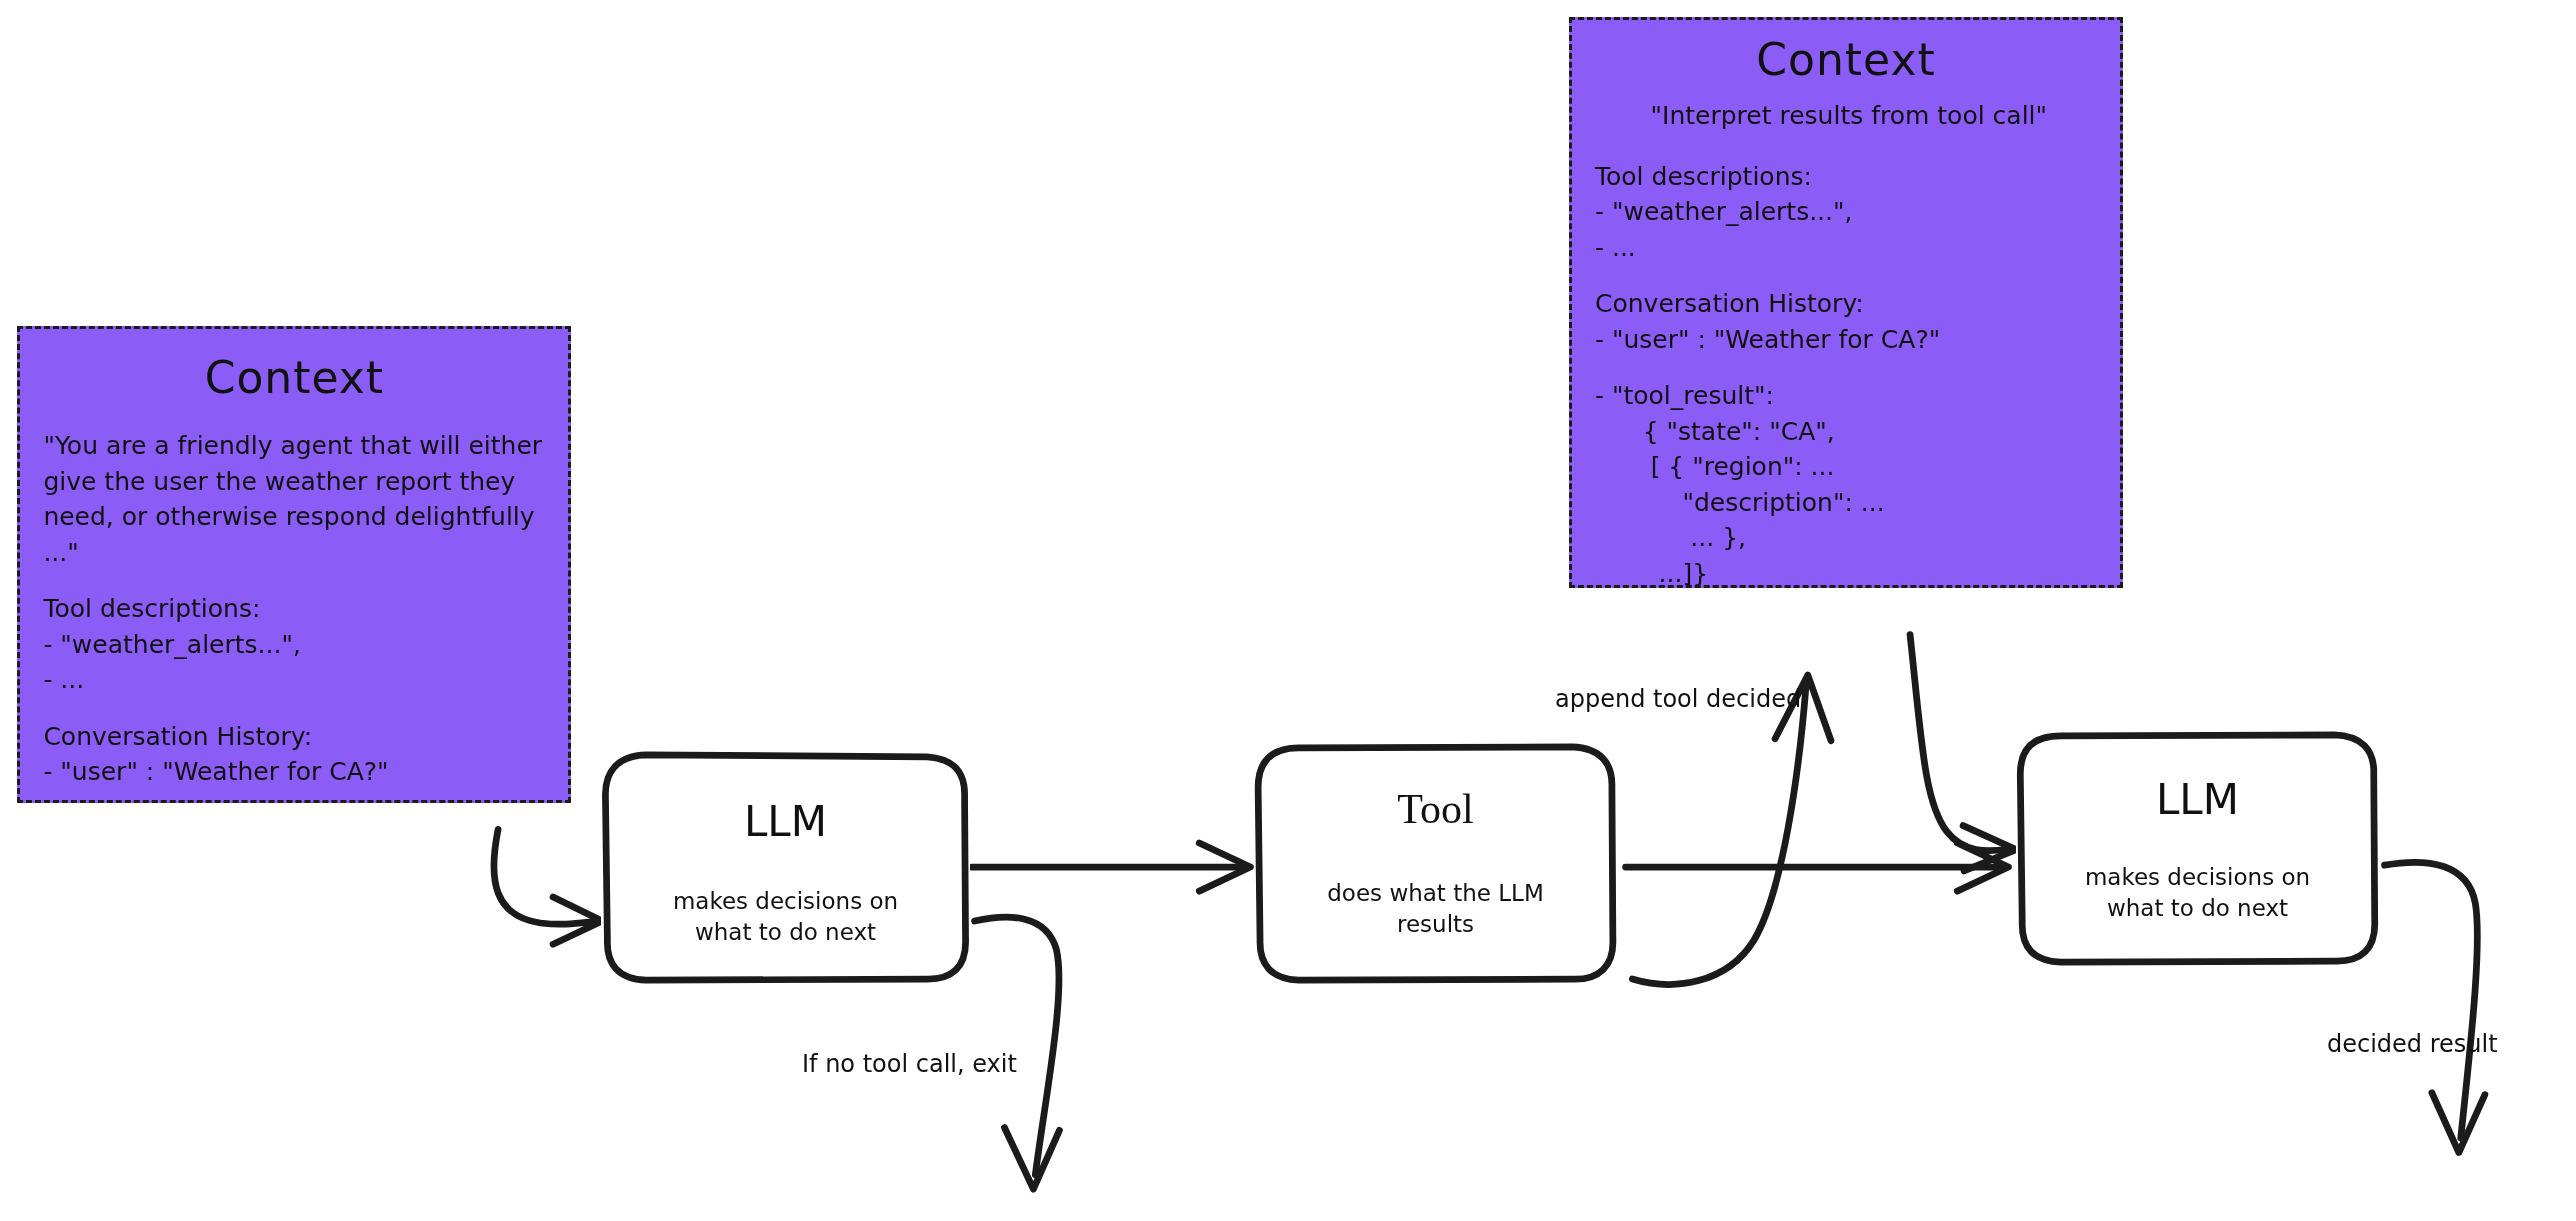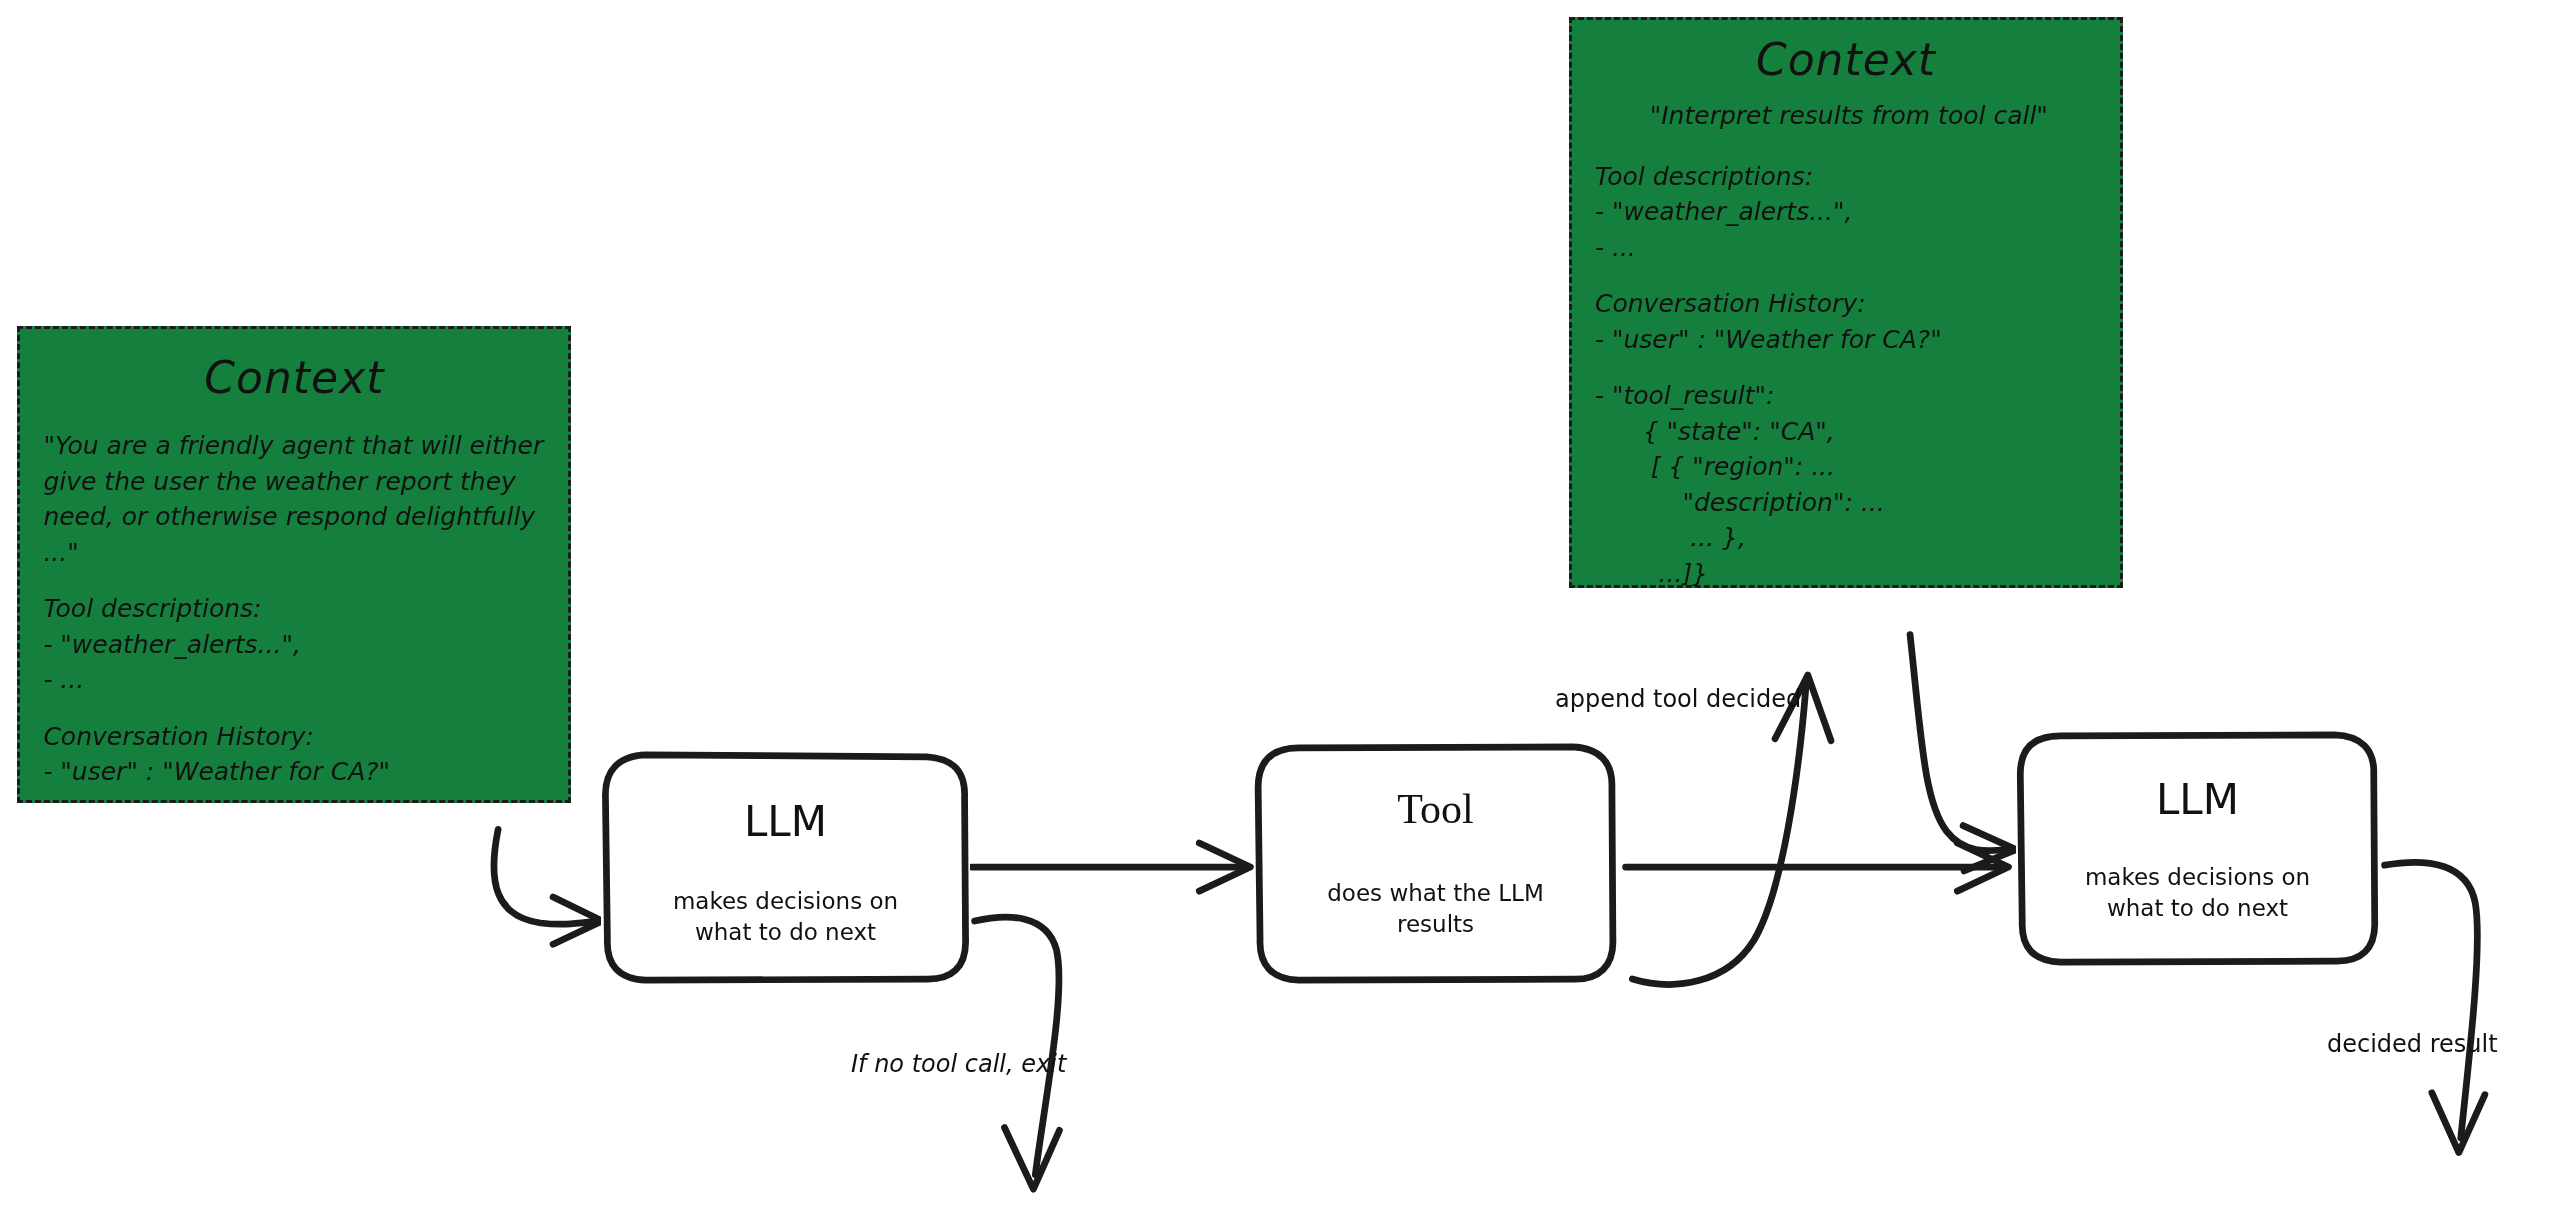--- a/index.html
+++ b/index.html
@@ -1,21 +1,21 @@
 <!DOCTYPE html>
 <html><head>
 <meta charset="utf-8">
 <style>
   html,body{margin:0;padding:0;background:#ffffff;}
   body{width:2576px;height:1221px;position:relative;overflow:hidden;
        font-family:"DejaVu Sans","Liberation Sans",sans-serif;color:#1b1b1b;}
   #stage{position:absolute;left:0;top:0;width:2576px;height:1221px;}
 
   
-  .ctx{position:absolute;border:3.9px dashed #1b1b1b;background:#15803d;box-sizing:border-box;font-style:italic;}
+  .ctx{position:absolute;border:3.9px dashed #1b1b1b;background:#8b5cf6;box-sizing:border-box;}
   .ctx-title{text-align:center;font-size:44px;font-weight:400;letter-spacing:1px;color:#111;}
   .ctx-body{font-size:25px;line-height:1.42;color:#111;}
   .ctx-body .p{margin:0 0 21px 0;white-space:pre-wrap;}
   .ctx-body .l{margin:0;white-space:pre;}
   .mono-ind{white-space:pre;}
 
   #ctx-left{left:17.4px;top:326px;width:554px;height:477px;}
   #ctx-left .ctx-title{margin:23px 0 25px 0;}
   #ctx-left .ctx-body{padding:0 21px 0 23px;}
 
@@ -38,21 +38,21 @@
   #node-tool .node-title{top:42px;font-family:Liberation Serif, serif;}
   #node-tool .node-sub{top:135px;}
 
   #node-llm2{left:2016px;top:731px;width:363px;height:235px;}
   #node-llm2 .node-title{top:44px;}
   #node-llm2 .node-sub{top:131px;}
 
   
   .edge-label{position:absolute;font-size:24px;color:#111;white-space:nowrap;}
   #lbl-append{left:1555px;top:685px;}
-  #lbl-exit{left:851px;top:1050px;font-style:italic;}
+  #lbl-exit{left:802px;top:1050px;}
   #lbl-return{left:2327px;top:1030px;}
 
   #wires{position:absolute;left:0;top:0;width:2576px;height:1221px;pointer-events:none;}
 </style>
 </head>
 <body>
 
 <div id="stage">
 
   <svg id="wires" viewBox="0 0 2670 1266" width="2576" height="1221">

